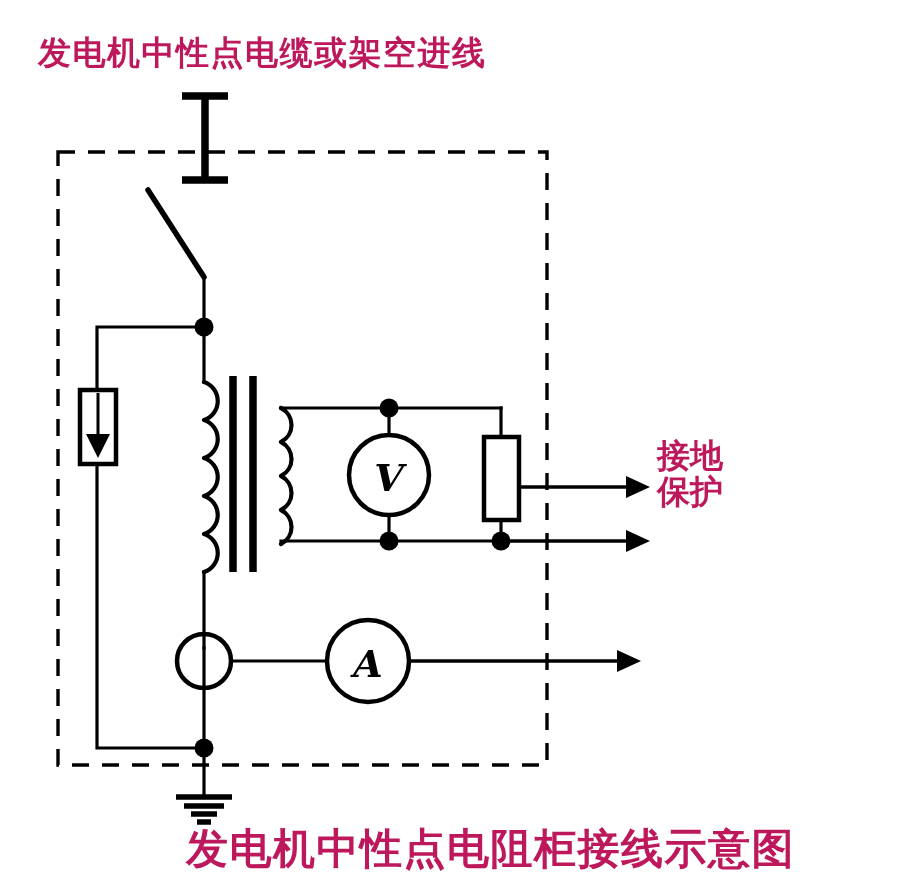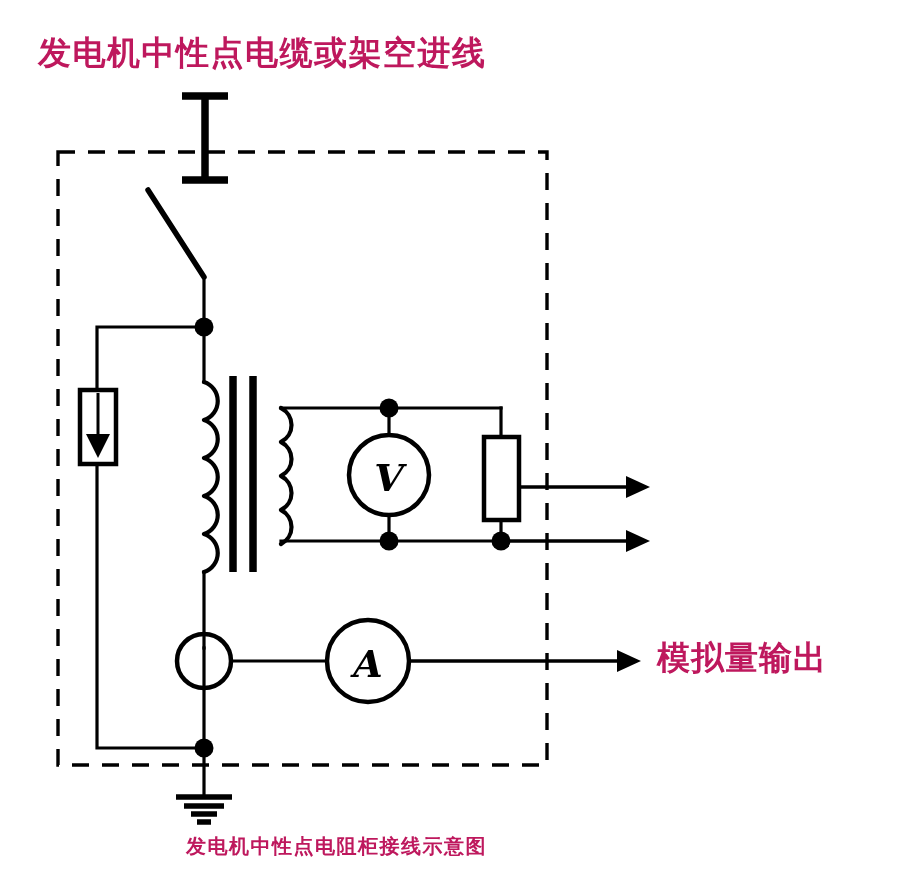--- a/index.html
+++ b/index.html
@@ -117,23 +117,22 @@
   }
   #title-text {
     left: 38px;
     top: 36px;
     font-size: 33px;
     letter-spacing: 1.5px;
   }
   #caption-text {
     left: 186px;
     top: 828px;
-    font-size: 20px;
+    font-size: 42px;
     letter-spacing: 1.5px;
-    margin-top: 8px;
   }
   #ground-protection-label {
     left: 657px;
     top: 438px;
     font-size: 33px;
     width: 100px;
     line-height: 1.08;
     letter-spacing: 0px;
   }
   #analog-output-label {
@@ -259,18 +258,19 @@
       <line class="ground-bar" x1="176" y1="797" x2="232" y2="797"></line>
       <line class="ground-bar" x1="184" y1="806" x2="224" y2="806"></line>
       <line class="ground-bar" x1="191" y1="814" x2="217" y2="814"></line>
       <line class="ground-bar" x1="197" y1="822" x2="211" y2="822"></line>
     </g>
 
   </svg>
 
   <div class="cn-label" id="title-text">发电机中性点电缆或架空进线</div>
 
-
-  <div class="cn-label" id="analog-output-label">模拟量输出</div>
+  <div class="cn-label" id="ground-protection-label">接地
+保护</div>
+
 
   <div class="cn-label" id="caption-text">发电机中性点电阻柜接线示意图</div>
 
 </div>
 
 </body></html>

